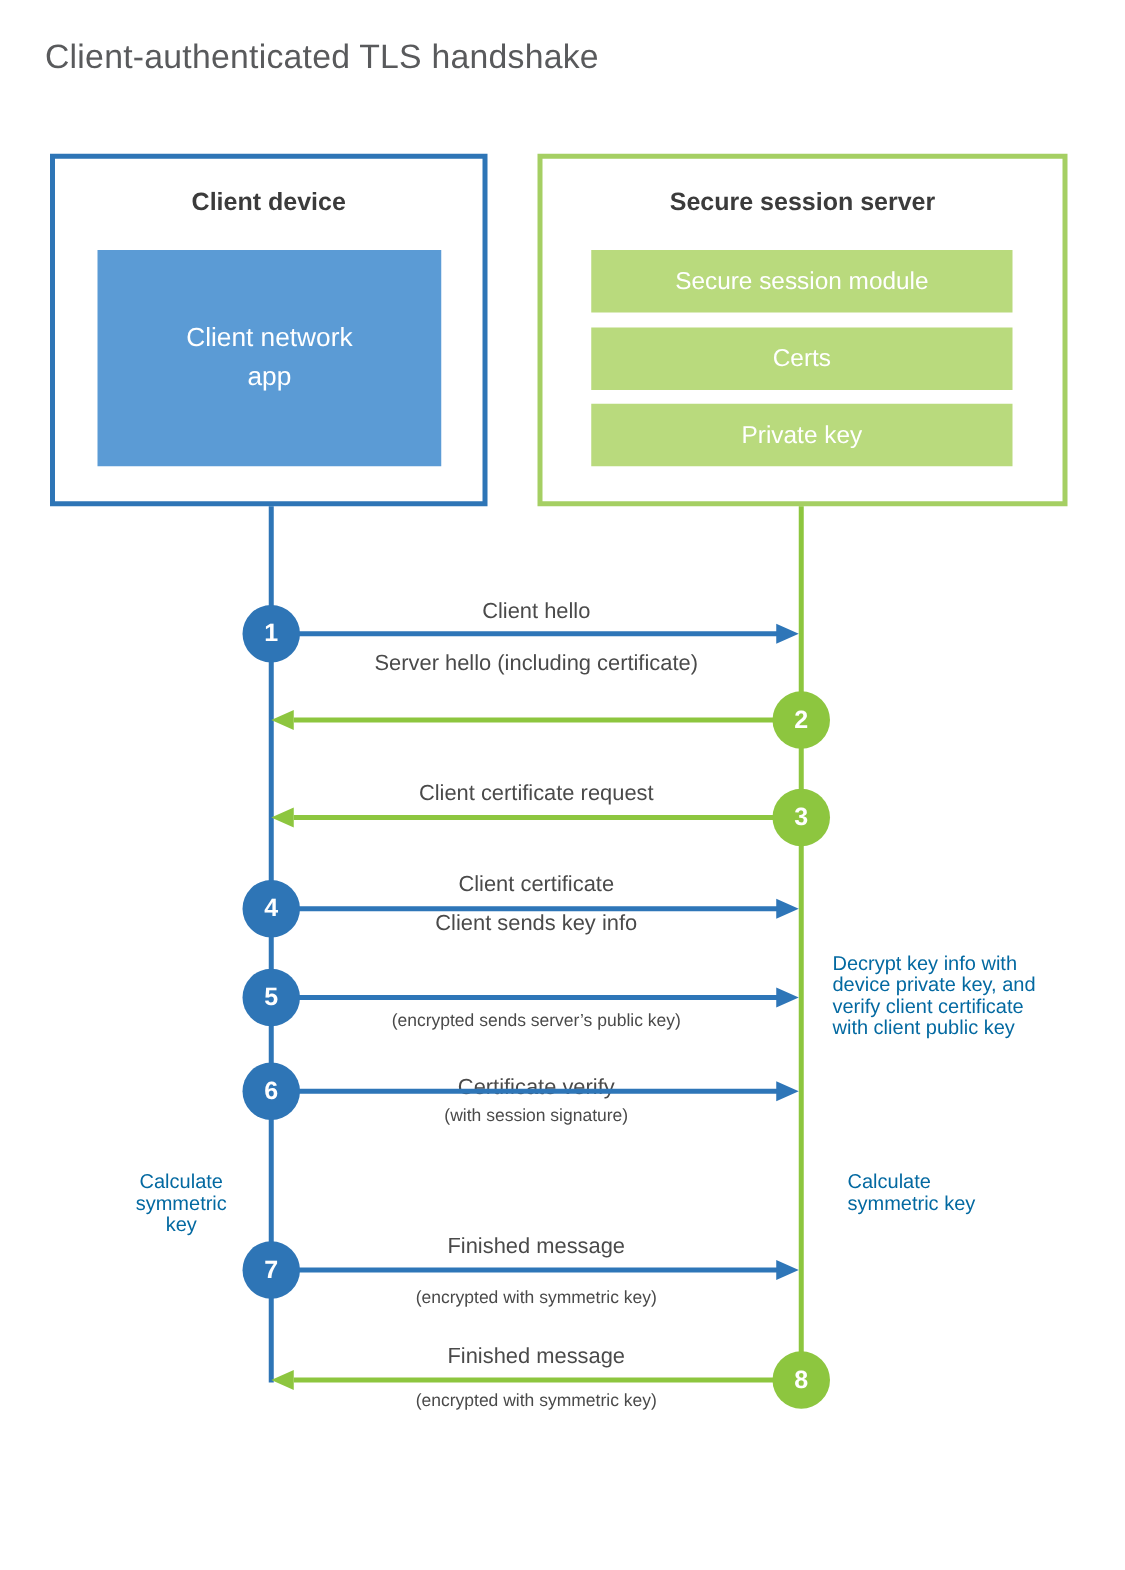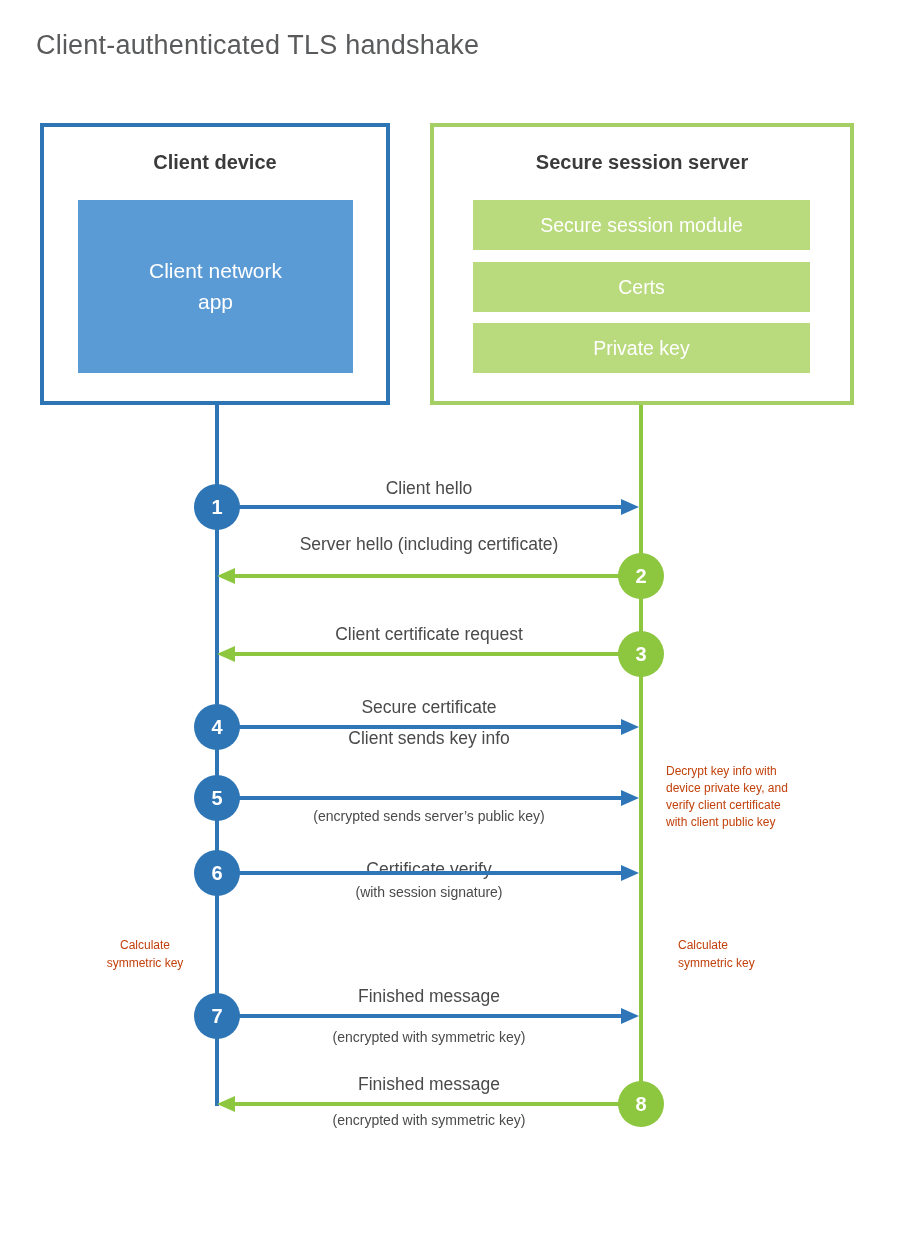--- a/index.html
+++ b/index.html
@@ -32,21 +32,21 @@
   .head.left.green { border-right:18px solid #8dc63f; }
   .msg-label { position:absolute; left:229px; width:400px; text-align:center; font-size:17.5px; color:#4a4a4a; }
   .msg-sub { position:absolute; left:229px; width:400px; text-align:center; font-size:14px; color:#4a4a4a; }
 
   
   .num-circle { position:absolute; width:46px; height:46px; border-radius:50%; color:#fff; font-size:20px; font-weight:700; text-align:center; line-height:46px; }
   .num-circle.blue { background:#2e75b6; left:194px; }
   .num-circle.green { background:#8dc63f; left:618px; }
 
   
-  .note { position:absolute; font-size:12px; color:#c2410c; line-height:17px; }
+  .note { position:absolute; font-size:16px; color:#0369a1; line-height:17px; }
   .note span { display:block; }
   .note-decrypt { left:666px; top:763px; width:175px; text-align:left; }
   .note-calc-left { left:95px; top:937px; width:100px; text-align:center; line-height:17.5px; }
   .note-calc-right { left:678px; top:937px; width:120px; text-align:left; line-height:17.5px; }
 </style>
 </head>
 <body>
 
 <div class="canvas">
 
@@ -73,35 +73,35 @@
   <div class="lifeline green"></div>
 
   <div>
     <div class="msg-label" style="top:478px;">Client hello</div>
     <div class="shaft blue" style="left:217px; top:505px; width:406px;"></div>
     <div class="head right blue" style="left:621px; top:499px;"></div>
     <div class="num-circle blue" style="top:484px;">1</div>
   </div>
 
   <div>
-    <div class="msg-label" style="top:534px;">Server hello (including certificate)</div>
+    <div class="msg-label" style="top:520px;">Server hello (including certificate)</div>
     <div class="shaft green" style="left:235px; top:574px; width:404px;"></div>
     <div class="head left green" style="left:217px; top:568px;"></div>
     <div class="num-circle green" style="top:553px;">2</div>
   </div>
 
   <div>
     <div class="msg-label" style="top:624px;">Client certificate request</div>
     <div class="shaft green" style="left:235px; top:652px; width:404px;"></div>
     <div class="head left green" style="left:217px; top:646px;"></div>
     <div class="num-circle green" style="top:631px;">3</div>
   </div>
 
   <div>
-    <div class="msg-label" style="top:697px;">Secure certificate</div>
+    <div class="msg-label" style="top:697px;">Client certificate</div>
     <div class="shaft blue" style="left:217px; top:725px; width:406px;"></div>
     <div class="head right blue" style="left:621px; top:719px;"></div>
     <div class="num-circle blue" style="top:704px;">4</div>
   </div>
 
   <div>
     <div class="msg-label" style="top:728px;">Client sends key info</div>
     <div class="shaft blue" style="left:217px; top:796px; width:406px;"></div>
     <div class="head right blue" style="left:621px; top:790px;"></div>
     <div class="msg-sub" style="top:808px;">(encrypted sends server’s public key)</div>

